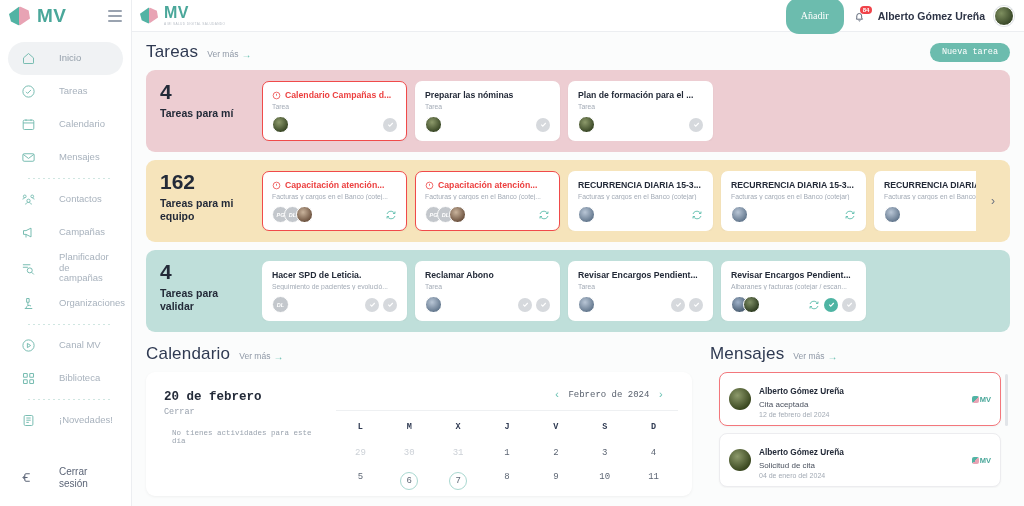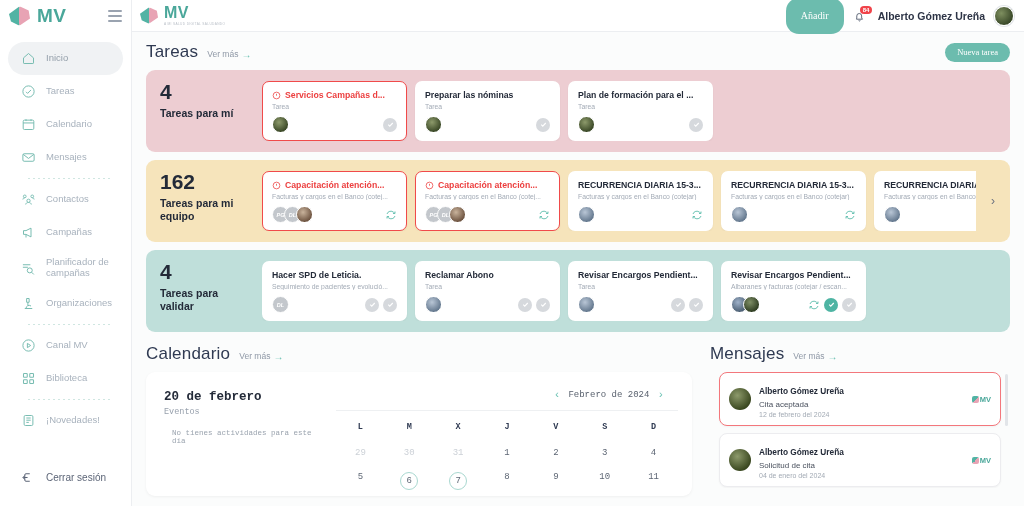--- a/index.html
+++ b/index.html
@@ -41,21 +41,21 @@
   }
   .logo-text {
     font-size: 19px; font-weight: 700; letter-spacing: .5px;
     color: #4aa79a;
   }
   .hamburger { margin-left: auto; width: 14px; display: flex; flex-direction: column; gap: 3px; cursor: pointer; }
   .hamburger span { display: block; height: 2px; background: #9aa3b0; border-radius: 2px; }
 
   .sb-nav { padding-top: 10px; display: flex; flex-direction: column; }
   .sb-item {
-    height: 33px; display: flex; align-items: center; gap: 10px;
+    height: 33px; display: flex; align-items: center; gap: 23px;
     padding: 0 8px 0 13px; margin: 0 8px; border-radius: 17px;
     color: #a8b2bd; font-size: 9.5px; cursor: pointer;
     position: relative;
   }
   .sb-item.two-line { height: 38px; }
   .sb-item.active { background: #f0f2f4; color: #95a0ab; }
   .sb-ico { width: 15px; height: 15px; flex: 0 0 15px; color: #79bdb2; display:flex; align-items:center; justify-content:center;}
   .sb-ico svg { width: 15px; height: 15px; display:block; }
   .sb-label { line-height: 1.15; }
   .sb-sep { height: 1px; margin: 4px 20px 4px 28px;
@@ -102,21 +102,21 @@
   .content { padding: 10px 14px 0 14px; }
 
   
   .sec-head { display: flex; align-items: baseline; gap: 9px; }
   .sec-title { font-size: 17px; color: #2f3a52; font-weight: 400; letter-spacing: .2px; }
   .ver-mas { font-size: 8.5px; color: #8f98a6; cursor: pointer; display: flex; align-items: center; gap: 3px; }
   .ver-mas .arr { color: #63bdae; font-size: 10px; }
   .nueva-tarea {
     margin-left: auto; background: #6cbcae; color: #fff; border: none;
     border-radius: 12px; height: 19px; padding: 0 12px; font-size: 8.5px;
-    font-family: Liberation Serif, serif; cursor: pointer; align-self: center; text-align: center;
+    font-family: Liberation Mono, monospace; cursor: pointer; align-self: center; text-align: center;
   }
 
   
   .band {
     border-radius: 9px; display: flex; align-items: stretch;
     padding: 11px 10px; margin-top: 8px; gap: 10px;
   }
   .band.pink   { background: #edcdd2; }
   .band.yellow { background: #f6e4bb; }
   .band.green  { background: #bfdfda; }
@@ -385,21 +385,21 @@
           <div class="band-count">4</div>
           <div class="band-label">Tareas para mí</div>
         </div>
         <div class="cards">
           <div class="tcard alert">
             <div class="tc-title red">
               <svg class="warn-ico" viewBox="0 0 24 24" fill="none" stroke="currentColor" stroke-width="2">
                   <circle cx="12" cy="12" r="9"></circle>
                   <path d="M12 7.5v5M12 16h.01"></path>
                 </svg>
-              <span>Servicios Campañas d...</span>
+              <span>Calendario Campañas d...</span>
             </div>
             <div class="tc-sub">Tarea</div>
             <div class="tc-foot">
               <span class="av-stack">
                   <i class="av p1"></i>
                 </span>
               <span class="tc-actions">
                 <span class="ck">
                     <svg viewBox="0 0 24 24" fill="none" stroke="currentColor" stroke-width="3">
                       <path d="M6 12.5l4 4 8-8.5"></path>
@@ -681,21 +681,21 @@
           <div class="sec-head">
             <span class="sec-title">Calendario</span>
             <span class="ver-mas">
               <span>Ver más</span>
               <span class="arr">→</span>
             </span>
           </div>
           <div class="panel cal-panel">
             <div class="cal-left">
               <div class="cal-date">20 de febrero</div>
-              <div class="cal-ev">Eventos</div>
+              <div class="cal-ev">Cerrar</div>
               <div class="cal-none">No tienes actividades para este día</div>
             </div>
             <div class="cal-right">
               <div class="cal-nav">
                 <span class="chev">‹</span>
                 <span class="cal-month">Febrero de 2024</span>
                 <span class="chev">›</span>
               </div>
               <div class="cal-grid">
                 <div class="cal-row">

